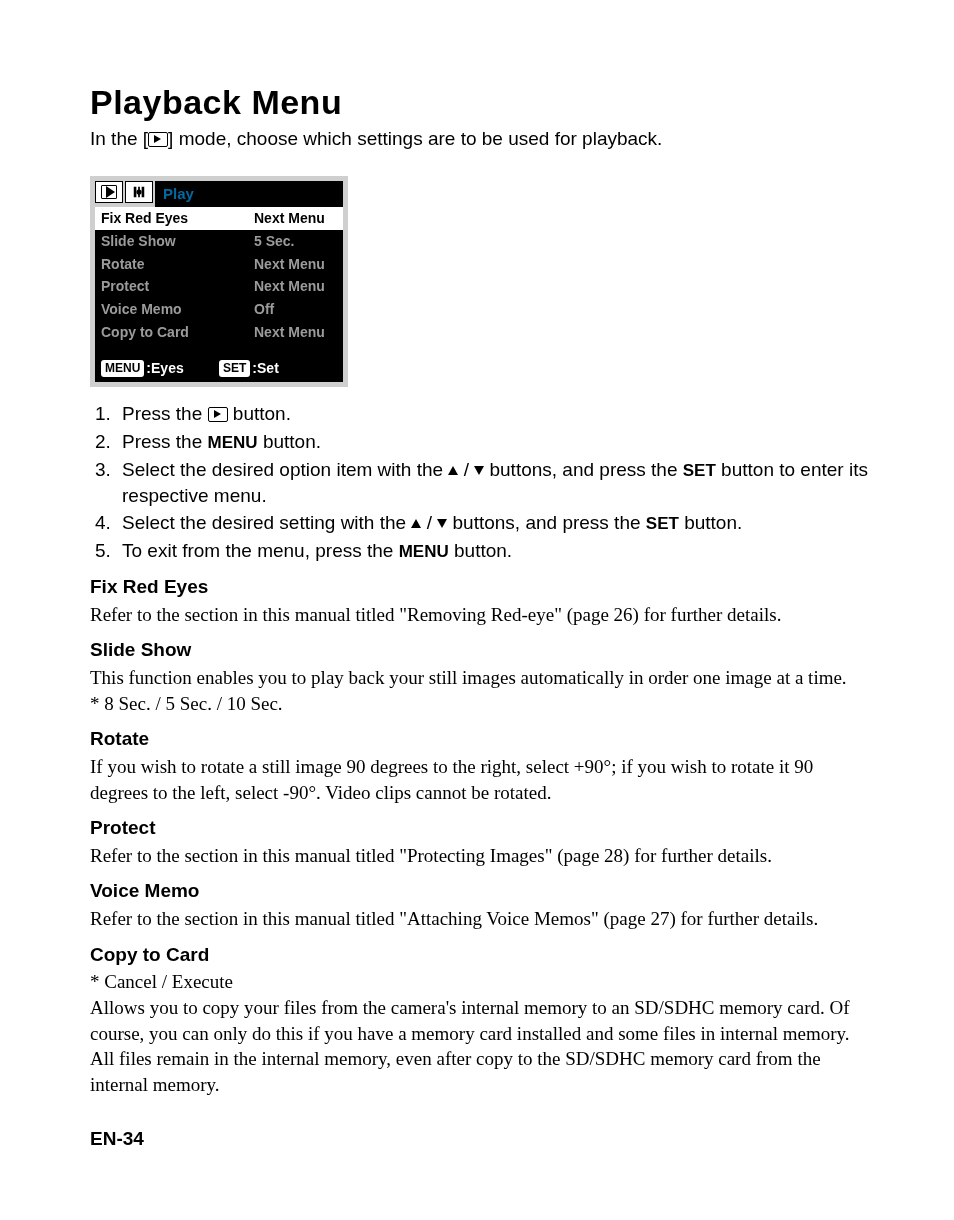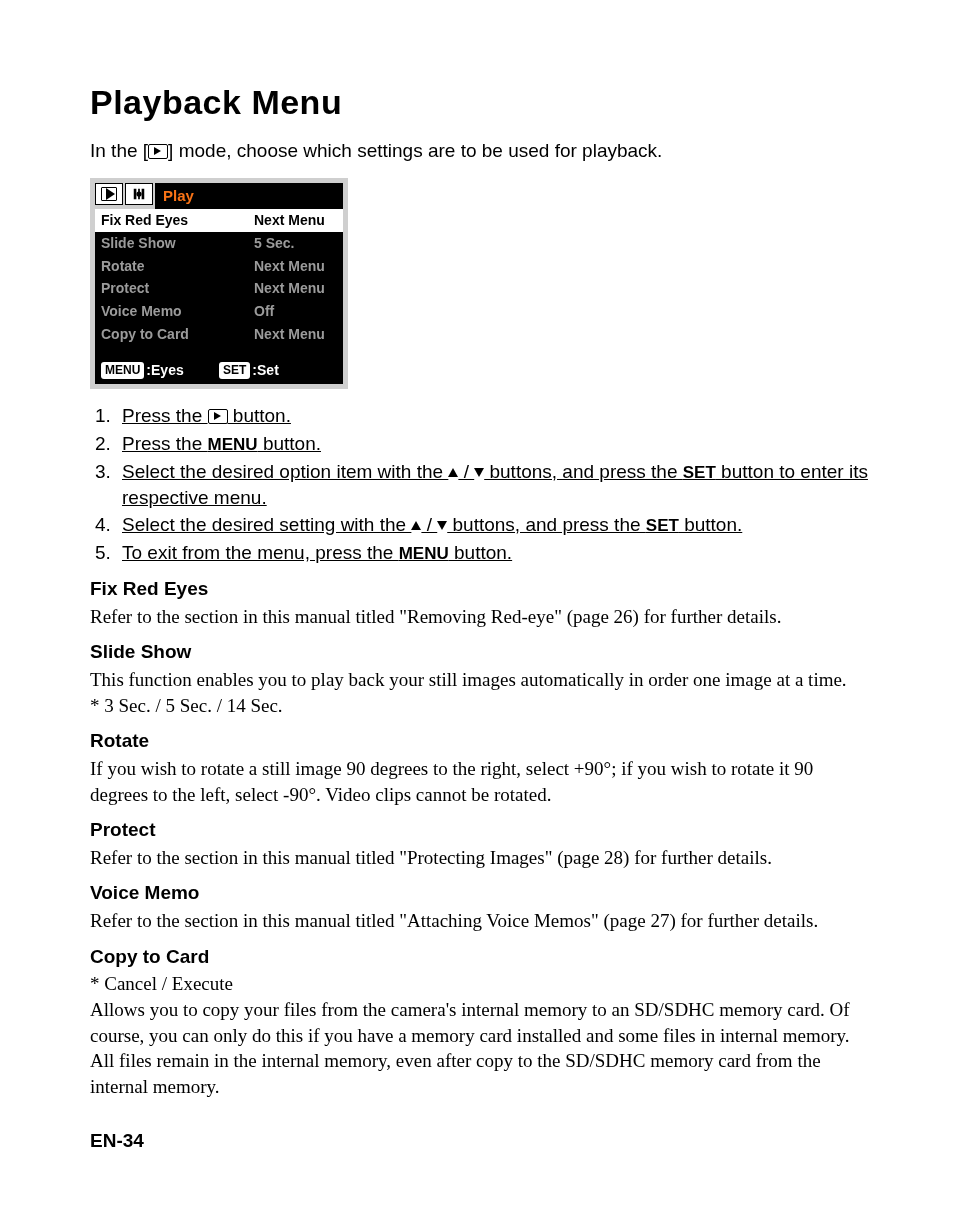--- a/index.html
+++ b/index.html
@@ -10,24 +10,24 @@
     box-sizing: border-box;
     color: #000;
     font-size: 19px;
     line-height: 1.35;
   }
   h1 {
     font-family: "Arial Black", Arial, sans-serif;
     font-weight: 900;
     font-size: 34px;
     letter-spacing: 0.5px;
-    margin: 20px 0 12px 0;
+    margin: 20px 0 0 0;
   }
   .intro {
-    margin-bottom: 14px;
+    margin-bottom: 24px;
   }
   .play-icon {
     display: inline-block;
     border: 1.5px solid #000;
     border-radius: 2px;
     width: 18px;
     height: 13px;
     position: relative;
     vertical-align: -2px;
   }
@@ -77,21 +77,21 @@
     border: 1px solid #000;
     border-radius: 1px;
   }
   .tab-tool {
     background: #fff;
   }
   .tab-tool svg { width: 14px; height: 14px; }
   .tab-title {
     flex: 1;
     background: #000;
-    color: #f97316;
+    color: #0369a1;
     font-weight: bold;
     font-size: 15px;
     padding: 3px 8px;
   }
   .menu-body {
     background: #000;
     padding: 0;
   }
   .menu-row {
     display: flex;
@@ -122,21 +122,20 @@
     padding: 0 4px;
     margin-right: 2px;
     font-size: 12px;
   }
   .menu-footer .left { width: 118px; display: flex; align-items: center; }
   .menu-footer .right { flex: 1; display: flex; align-items: center; }
 
   ol.steps {
     margin: 4px 0 0 0;
     padding-left: 26px;
-    text-decoration: underline;
   }
   ol.steps li {
     padding-left: 6px;
     margin-bottom: 2px;
   }
   .small-caps {
     font-variant: small-caps;
     font-weight: bold;
     font-size: 17px;
   }
@@ -250,21 +249,21 @@
     <span>To exit from the menu, press the </span><span class="small-caps">MENU</span><span> button.</span>
   </li>
 </ol>
 
 <div class="section-head">Fix Red Eyes</div>
 <div class="section-body">Refer to the section in this manual titled "Removing Red-eye" (page 26) for further details.</div>
 
 <div class="section-head">Slide Show</div>
 <div class="section-body">
   <div>This function enables you to play back your still images automatically in order one image at a time.</div>
-  <div>*  3 Sec. / 5 Sec. / 14 Sec.</div>
+  <div>*  8 Sec. / 5 Sec. / 10 Sec.</div>
 </div>
 
 <div class="section-head">Rotate</div>
 <div class="section-body">
   <div>If you wish to rotate a still image 90 degrees to the right, select +90°; if you wish to rotate it 90 degrees to the left, select -90°. Video clips cannot be rotated.</div>
 </div>
 
 <div class="section-head">Protect</div>
 <div class="section-body">Refer to the section in this manual titled "Protecting Images" (page 28) for further details.</div>
 

